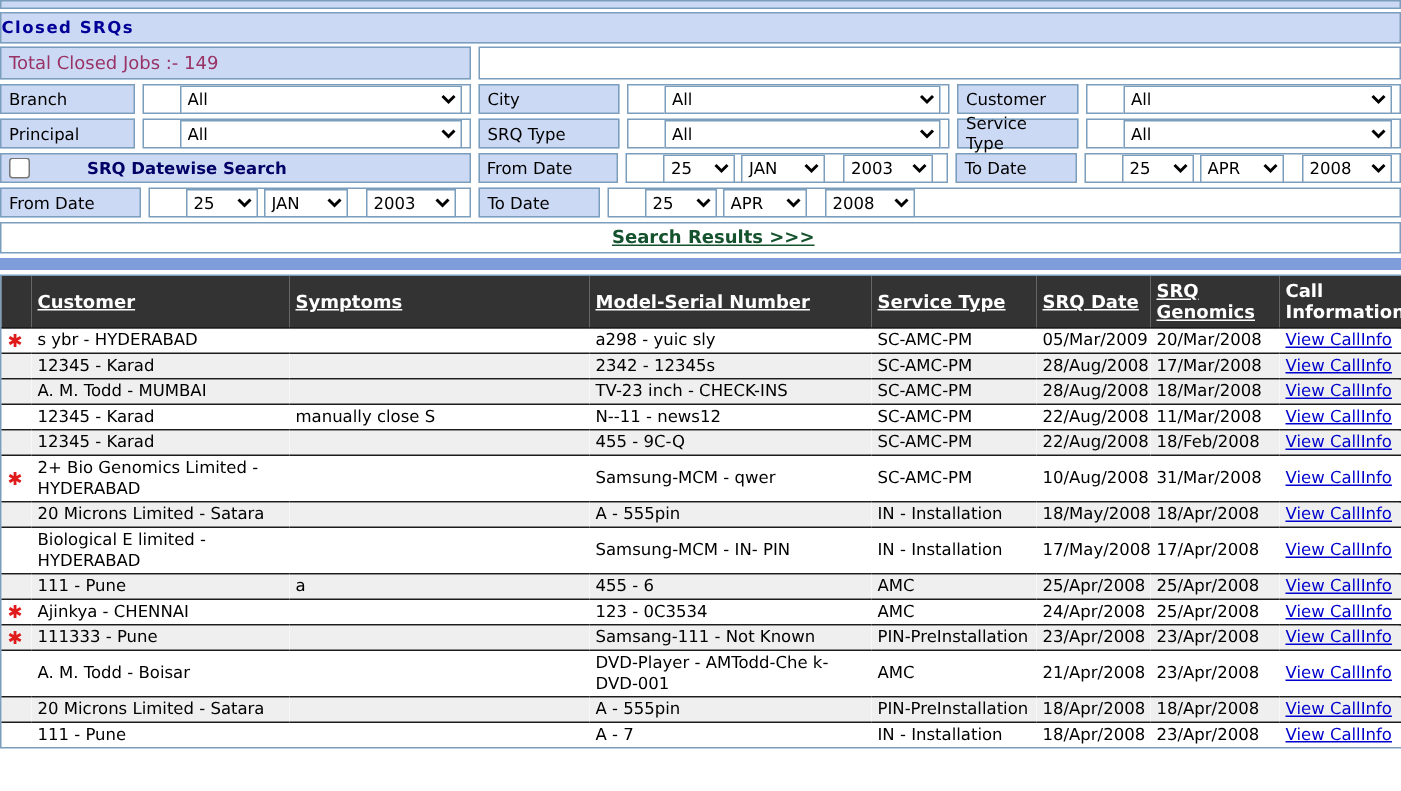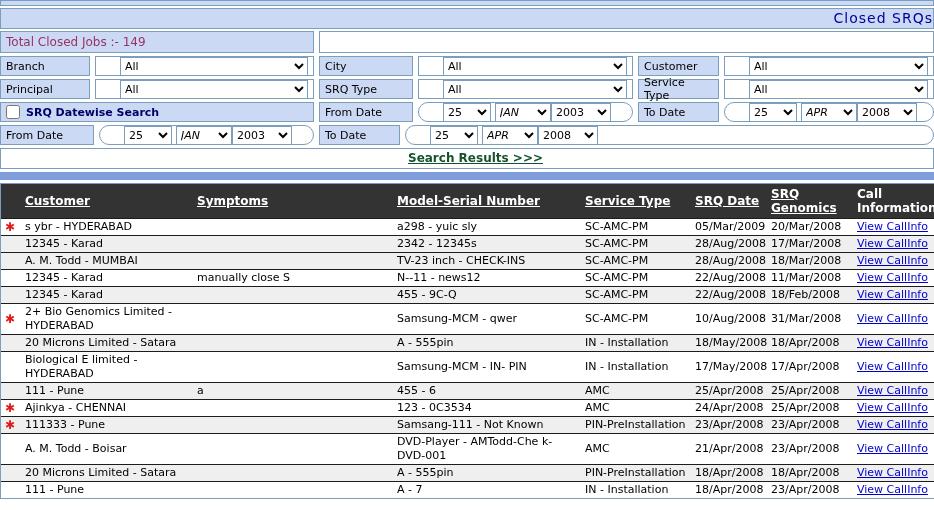--- a/index.html
+++ b/index.html
@@ -2,44 +2,44 @@
 <html><head>
 <meta charset="utf-8">
 <style>
   * { box-sizing: border-box; margin: 0; padding: 0; }
   html,body { width: 934px; height: 527px; overflow: hidden; background: #fff;
     font-family: "DejaVu Sans", "Liberation Sans", sans-serif; font-size: 11px; color:#000; }
   .page { width: 934px; }
 
   
   .topstrip { height: 6px; background:#ccd9f4; border:1px solid #7b9ebd; margin-bottom:2px; }
-  .titlebar { height: 21px; background:#ccd9f4; border:1px solid #7b9ebd; text-align:right;
-    font-weight:normal; font-size:14px; color:#000099; line-height:19px; letter-spacing:1px; margin-bottom:2px;}
+  .titlebar { height: 21px; background:#ccd9f4; border:1px solid #7b9ebd; text-align:left;
+    font-weight:bold; font-size:11px; color:#000099; line-height:19px; letter-spacing:1px; margin-bottom:2px;}
 
   .frow { display:flex; column-gap:5px; margin-bottom:3px; }
   .cell { border:1px solid #7b9ebd; background:#ccd9f4; padding:2px 5px; height:20px;
     display:flex; align-items:center; }
   .cell.white { background:#fff;padding-left:24px; }
   .w-label1 { width: 90px; }
   .w-sel1   { width: 219px; }
   .w-label2 { width: 94px; }
   .w-sel2   { width: 215px; }
   .w-label3 { width: 81px; }
   .w-sel3   { flex: 1; }
-  .w-check  { width: 314px; }
+  .w-check  { width: 314px; gap: 32px; }
   .summary-left { width: 314px; height:22px; font-weight:normal; color:#993366; font-size:12px;}
   .summary-right{ flex:1; height:22px; background:#fff; }
 
   select { font-family:"DejaVu Sans","Liberation Sans",sans-serif; font-size:11px;
     border:1px solid #7b9ebd; background:#fff; height:19px; }
   .filter-select { width: 100%; }
   .date-select-day { width: 48px; margin-right:4px; }
-  .date-select-month { width: 56px; margin-right:0;font-style:italic; }
+  .date-select-month { width: 56px; margin-right:12px; }
   .date-select-year { width: 60px; }
-  .dates-cell { padding-left:3px;border-radius:11px; }
+  .dates-cell { padding-left:3px; }
 
   input[type="checkbox"] { width:14px; height:14px; margin-right:6px; accent-color:#18a018; }
   .check-label { font-weight:bold; color:#000066; }
 
   .search-row { border:1px solid #7b9ebd; background:#fff; height:21px; text-align:center;
     line-height:19px; margin-bottom:3px; }
   .search-row a { color:#14532d; font-weight:bold; font-size:12px; text-decoration:underline;margin-left:17px; }
 
   .divider-bar { height:8px; background:#7f9ddb; margin-bottom:3px; }
 

